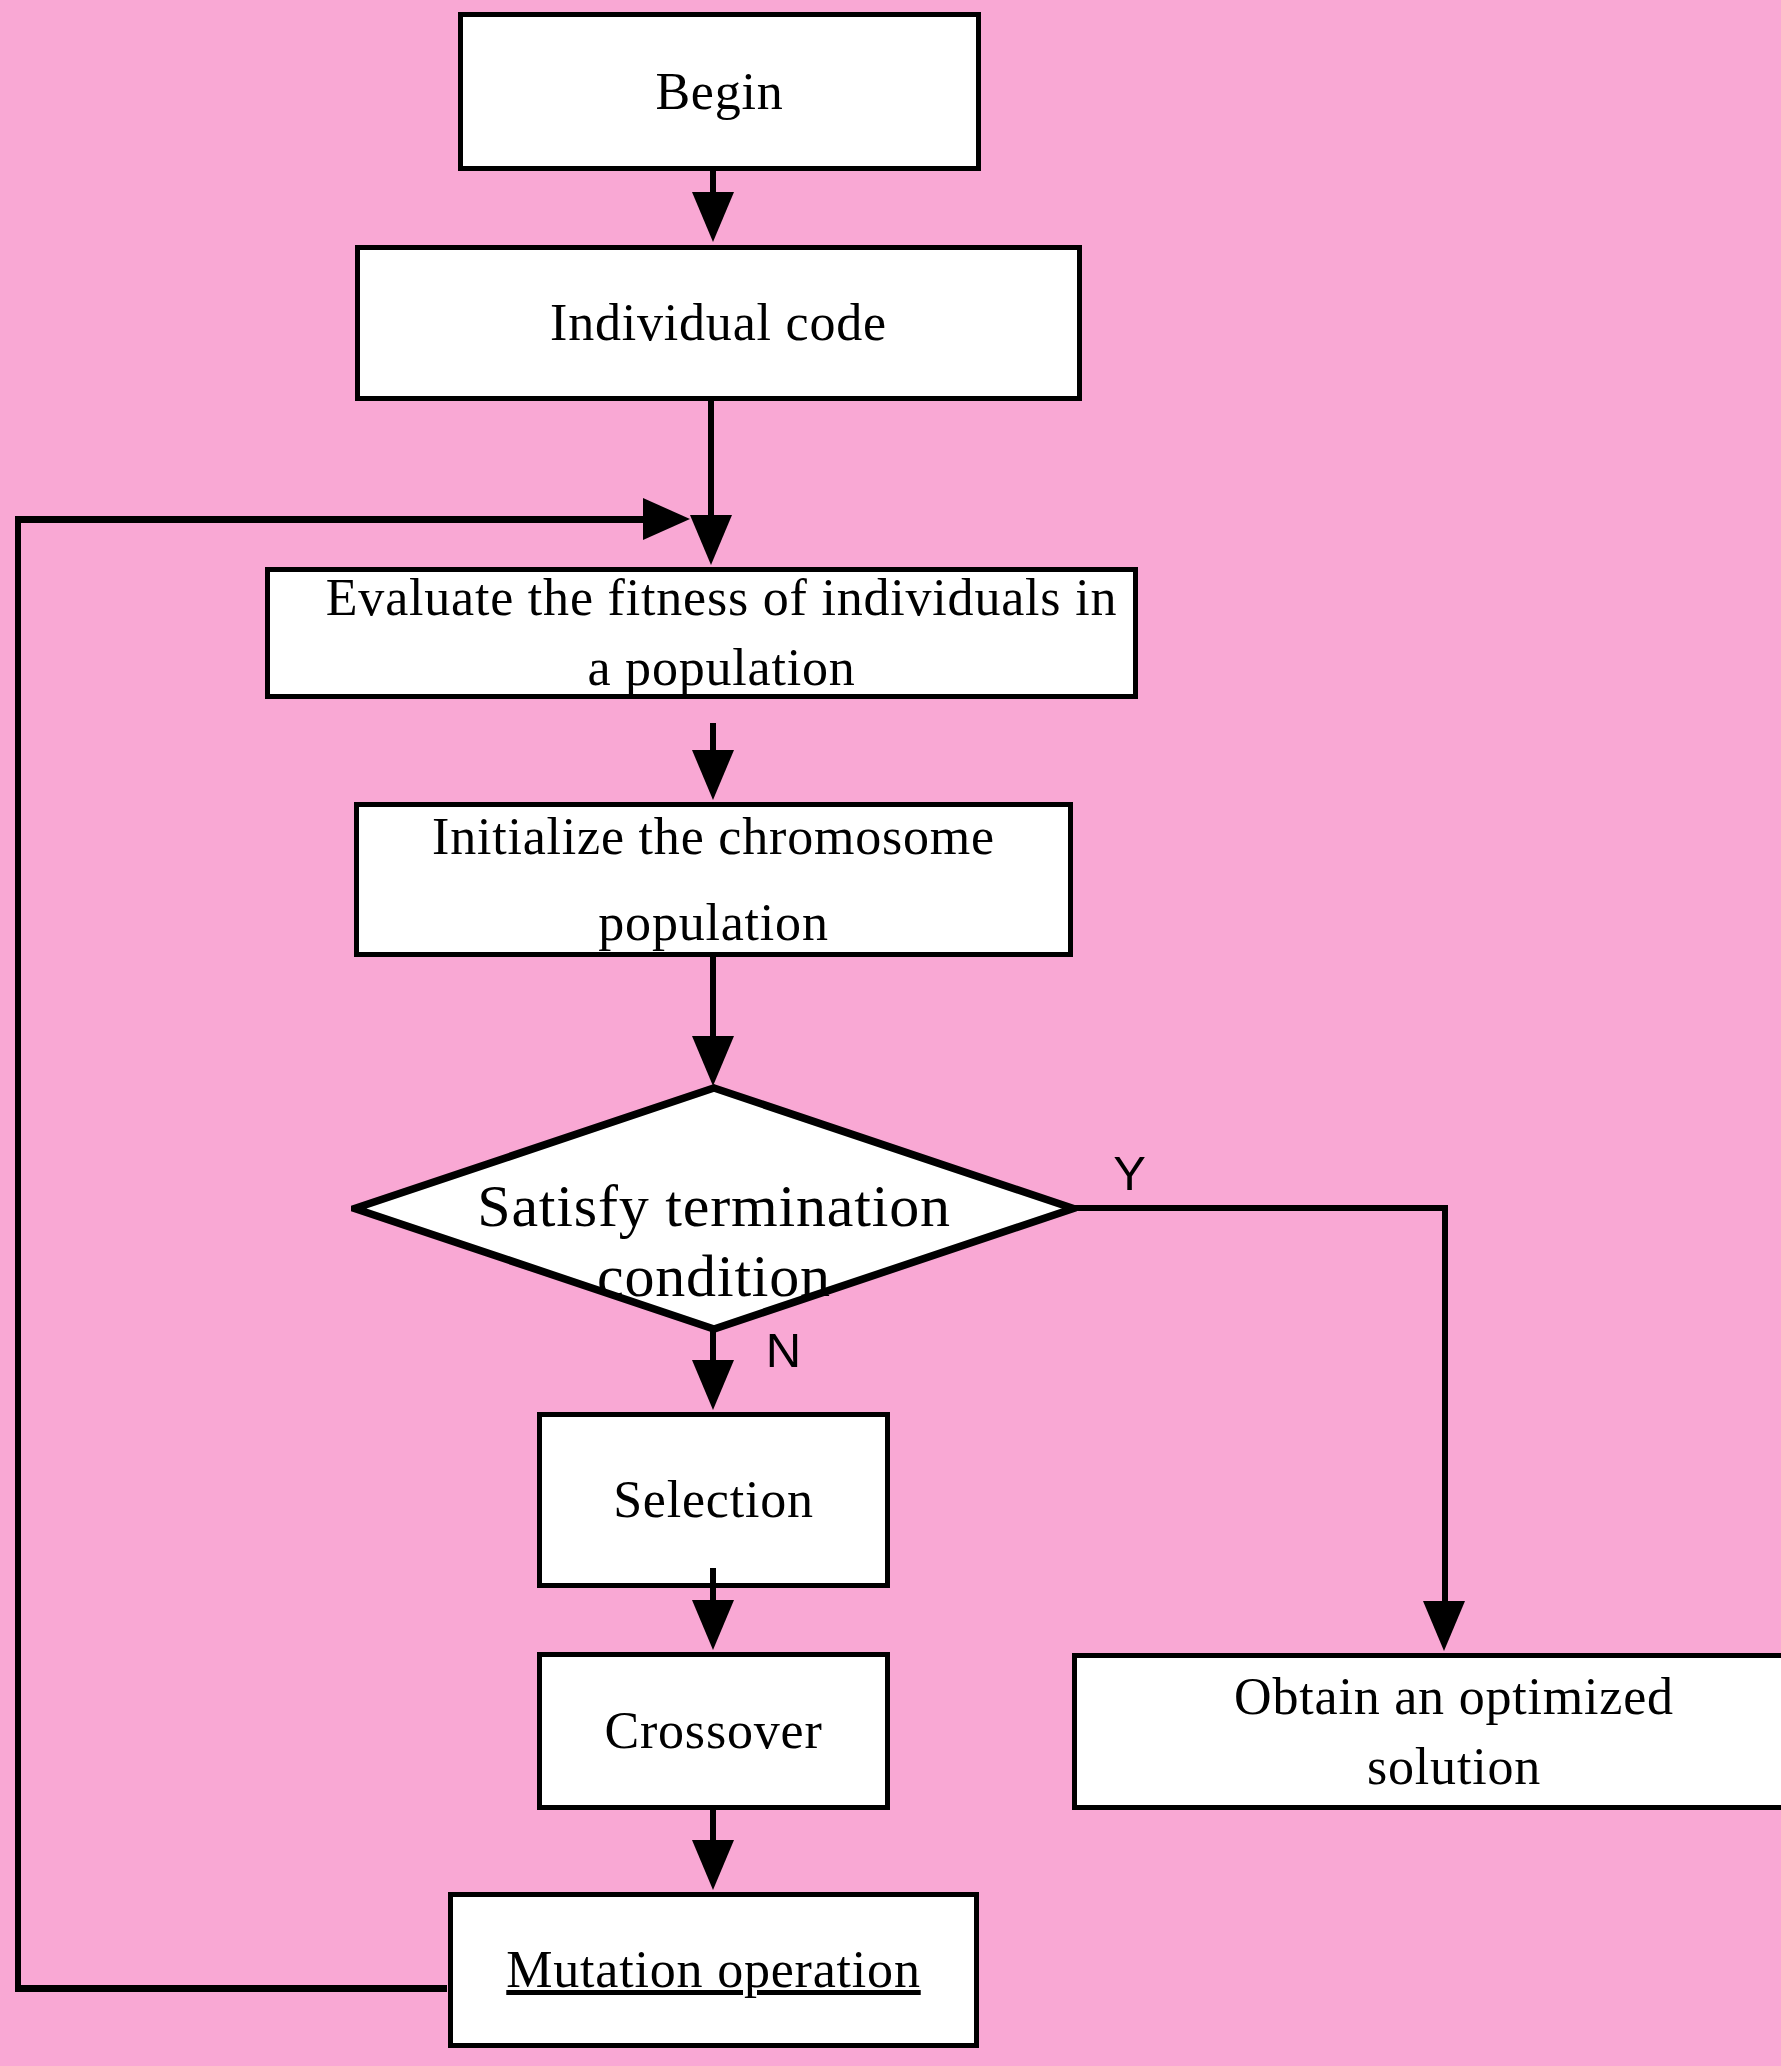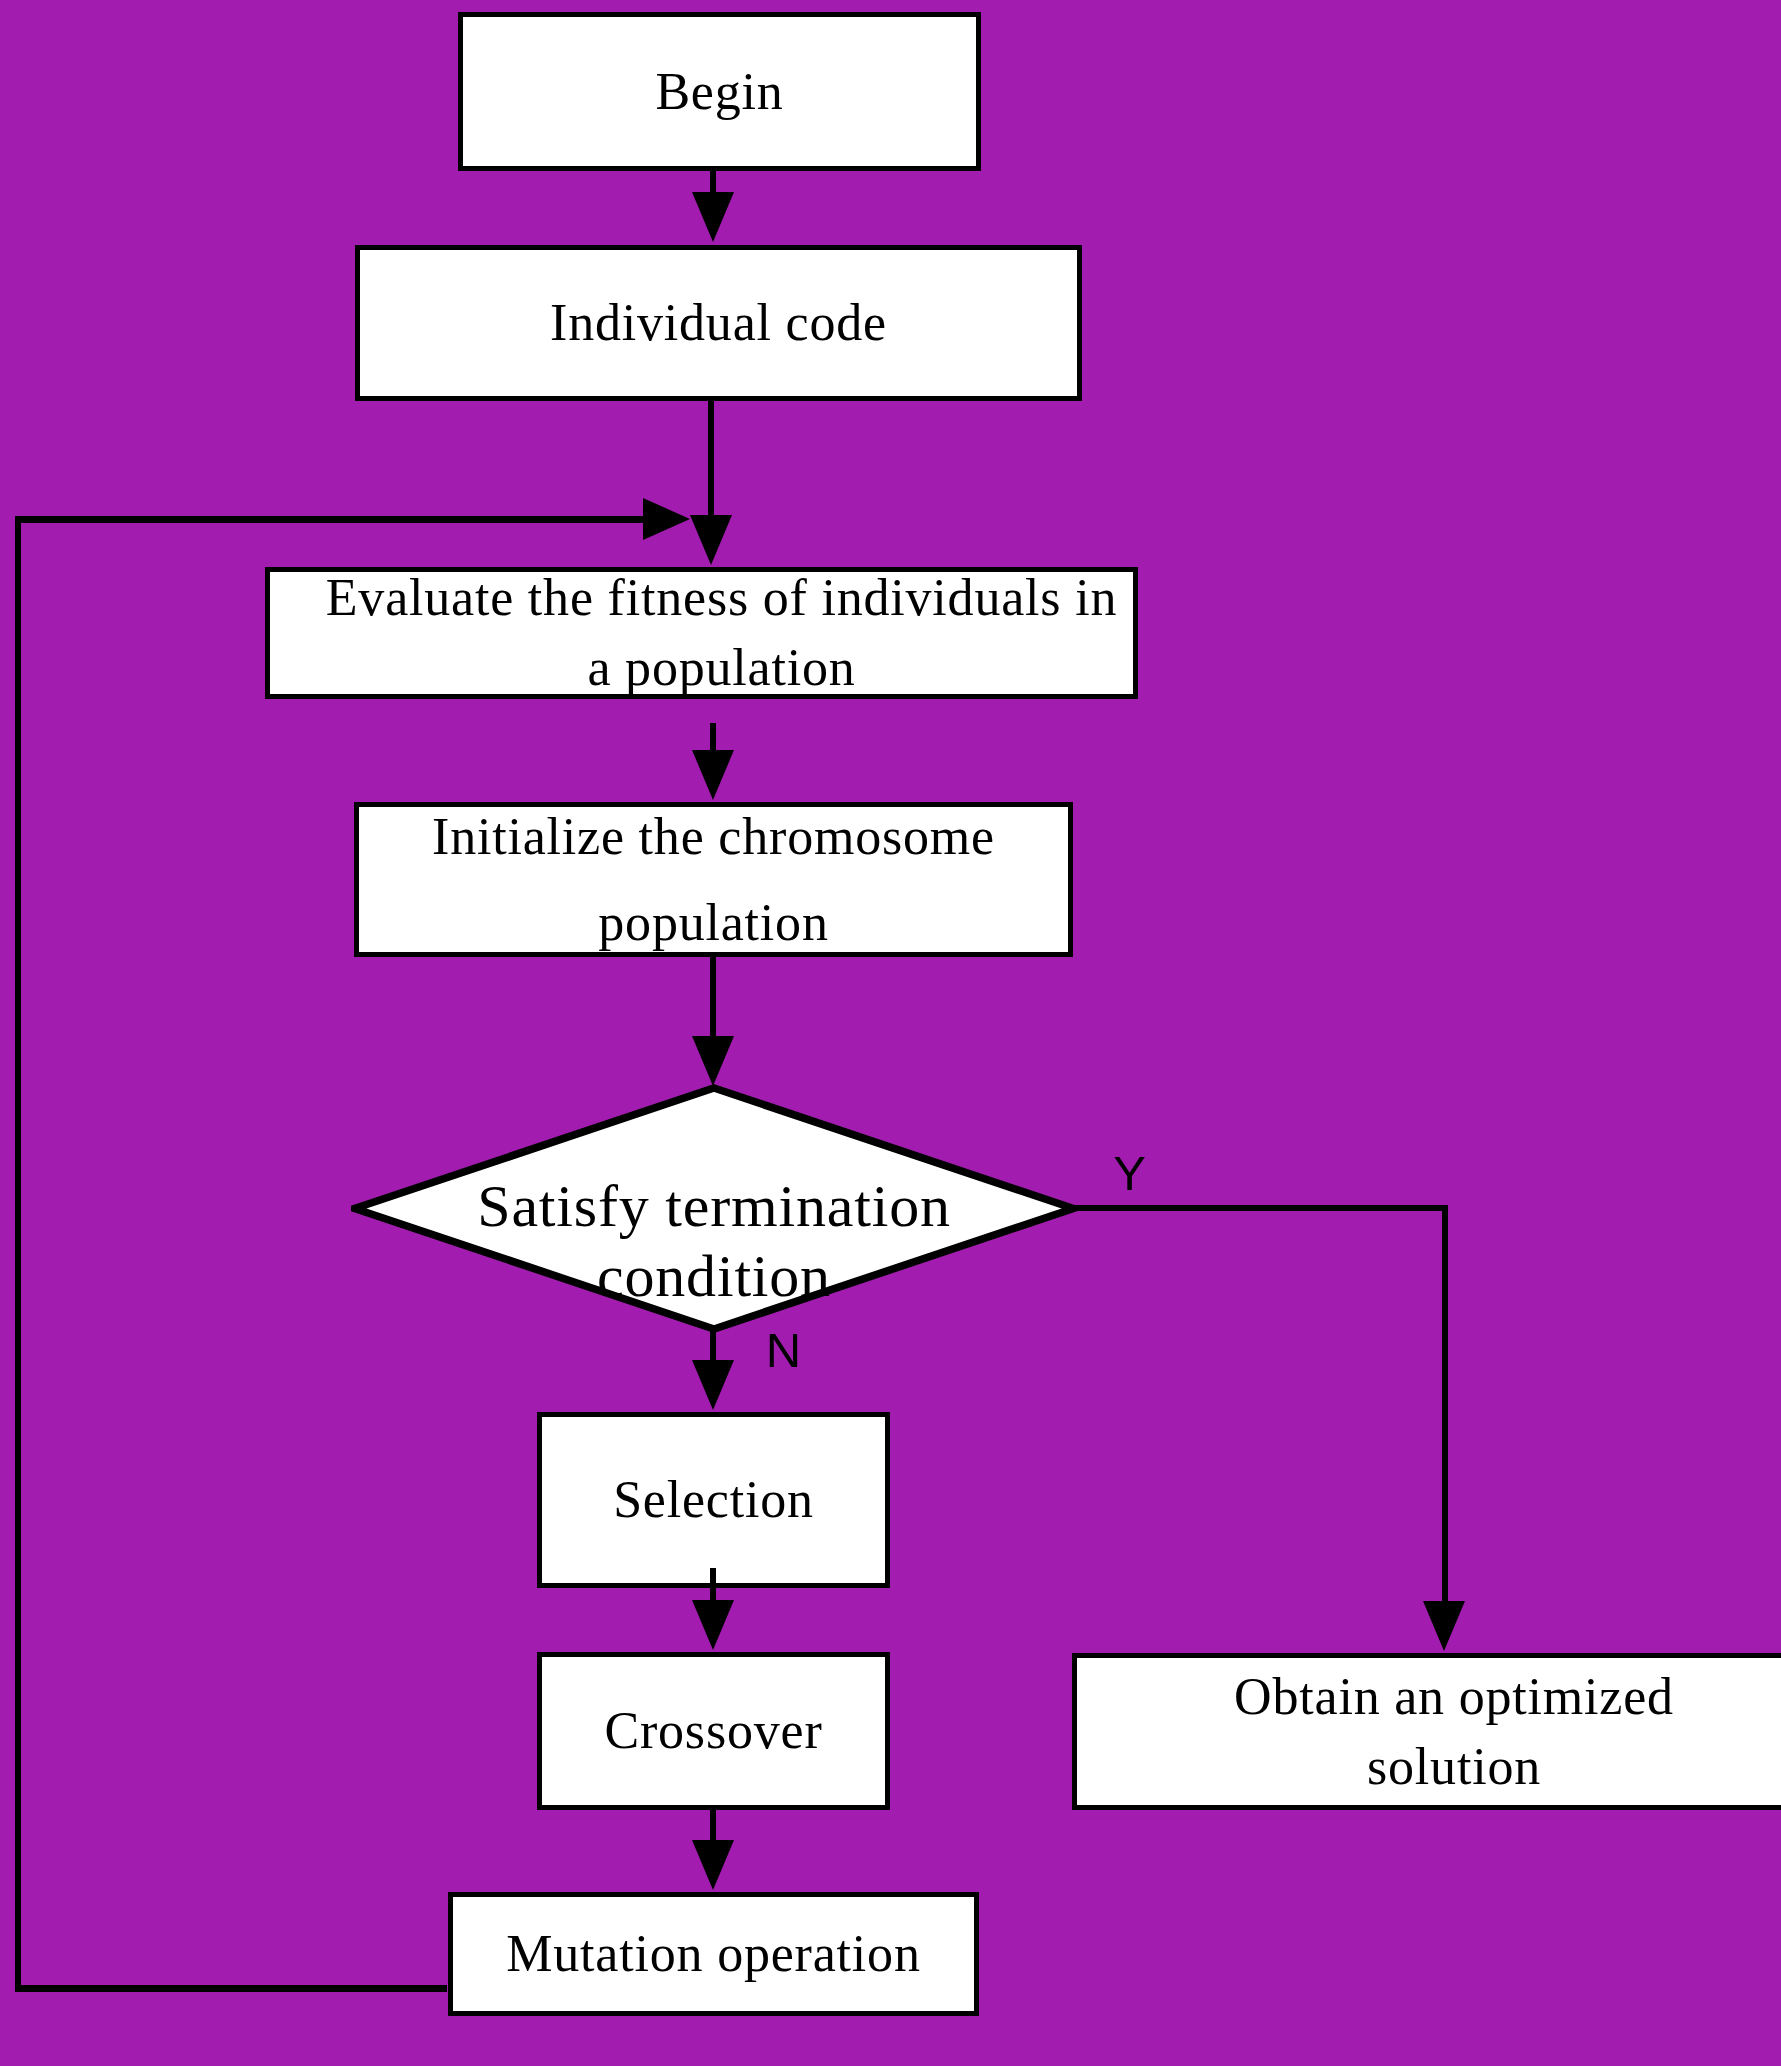--- a/index.html
+++ b/index.html
@@ -4,21 +4,21 @@
 <style>
   html, body {
     margin: 0;
     padding: 0;
     background: #ffffff;
   }
   .canvas {
     position: relative;
     width: 1781px;
     height: 2066px;
-    background: #a21caf;
+    background: #f9a8d4;
     font-family: "Liberation Serif", serif;
     color: #000000;
   }
   
   .node {
     position: absolute;
     box-sizing: border-box;
     border: 5.3px solid #000000;
     background: #ffffff;
     display: flex;
@@ -31,21 +31,21 @@
     letter-spacing: 0.8px;
   }
   .node span { display: block; white-space: nowrap; }
 
   .box-begin      { left: 458px;  top: 12.2px;   width: 523px; height: 159px; }
   .box-individual { left: 355px;  top: 245px;  width: 727px; height: 156px; }
   .box-evaluate   { left: 265px;  top: 567px;  width: 873px; height: 132px; padding-left: 40px; }
   .box-initialize { left: 354px;  top: 802px; width: 719px; height: 155px; gap: 16px; }
   .box-selection  { left: 537px;  top: 1412px; width: 353px; height: 176px; }
   .box-crossover  { left: 537px;  top: 1652px; width: 353px; height: 158px; }
-  .box-mutation   { left: 448px;  top: 1892px; width: 531px; height: 124px; }
+  .box-mutation   { left: 448px;  top: 1892px; width: 531px; height: 156px; text-decoration: underline; }
   .box-obtain     { left: 1072px; top: 1653px; width: 756px; height: 157px; padding-left: 8px; }
 
   
   .diamond-svg { position: absolute; left: 351px; top: 1084px; }
   .diamond-label {
     position: absolute;
     left: 409px; top: 1171px; width: 610px;
     text-align: center;
     font-size: 60px;
     line-height: 70px;

